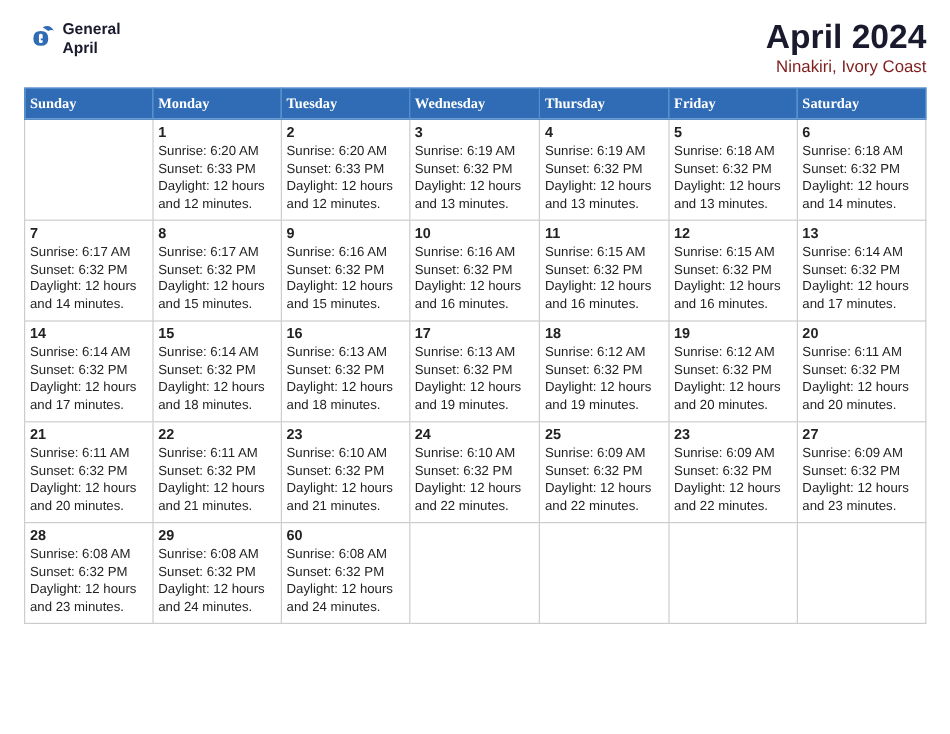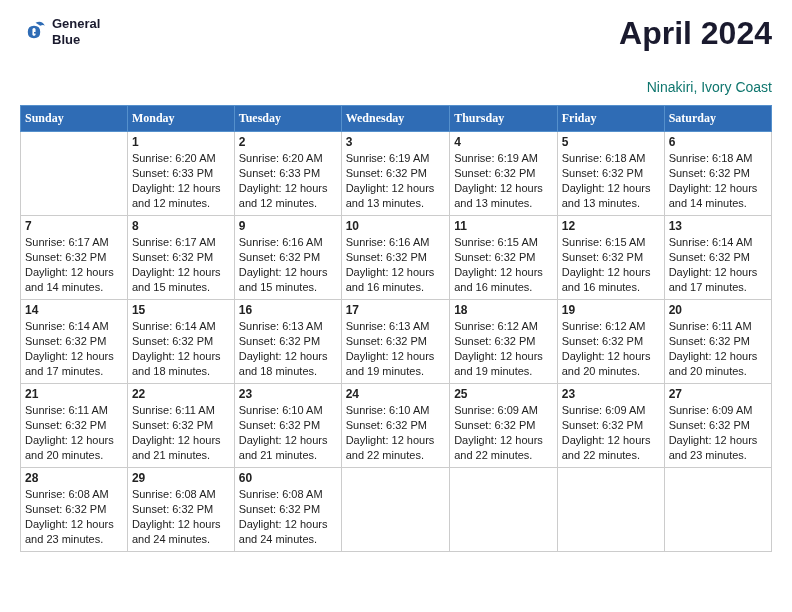--- a/index.html
+++ b/index.html
@@ -35,29 +35,28 @@
       line-height: 1.2;
     }
     .logo-icon {
       width: 28px;
       height: 28px;
     }
     .title-block {
       text-align: right;
     }
     .main-title {
-      font-size: 32px;
+      font-size: 28px;
       font-weight: bold;
       color: #1a1a2e;
       line-height: 1.1;
     }
     .subtitle {
       font-size: 14px;
-      color: #0f766e;
-      margin-top: 28px;
+      color: #7f1d1d;
     }
     .calendar {
       width: 100%;
       border-collapse: collapse;
       flex: 1;
     }
     .calendar th {
       background-color: #2f6cb5;
       color: #fff;
       font-size: 12px;
@@ -98,21 +97,21 @@
 <div class="page">
   <div class="header">
     <div class="logo">
       <svg class="logo-icon" viewBox="0 0 36 36">
         <rect width="36" height="36" fill="white"></rect>
         <path d="M10 18 Q10 10 18 10 Q26 10 26 18 L20 18 L20 14 Q18 12 16 14 L16 22 Q18 24 20 22 L20 20 L18 20 L18 18 L26 18 Q26 26 18 26 Q10 26 10 18Z" fill="#2f6cb5"></path>
         <path d="M20 6 Q28 2 32 10 Q30 8 26 10Z" fill="#2f6cb5"></path>
       </svg>
       <div class="logo-text">
         <div>General</div>
-        <div>Blue</div>
+        <div>April</div>
       </div>
     </div>
     <div class="title-block">
       <div class="main-title">April 2024</div>
       <div class="subtitle">Ninakiri, Ivory Coast</div>
     </div>
   </div>
 
   <table class="calendar">
     <thead>

